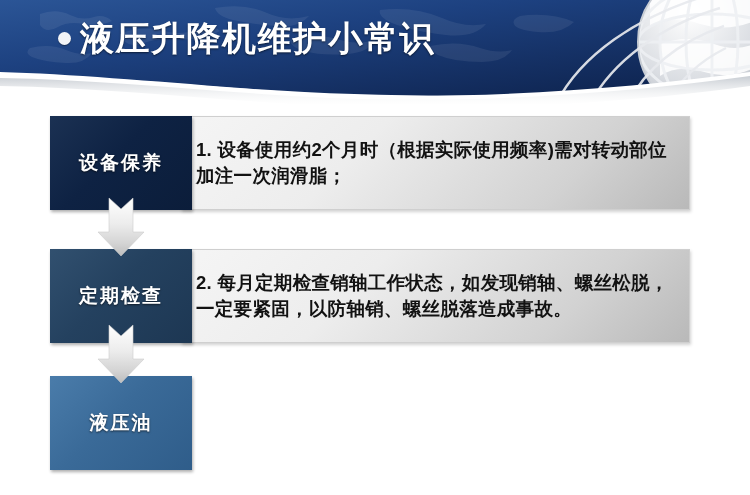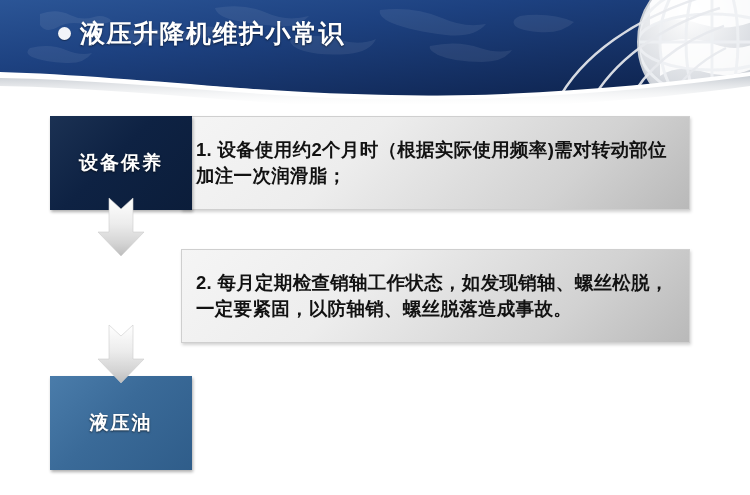--- a/index.html
+++ b/index.html
@@ -42,21 +42,21 @@
   .bullet-dot {
     width: 13px;
     height: 13px;
     border-radius: 50%;
     background: #f2f4f8;
     box-shadow: 0 1px 1px rgba(0,0,0,.35);
     flex: none;
   }
   .header-title-text {
     color: #ffffff;
-    font-size: 25px;
+    font-size: 34px;
     font-weight: bold;
     letter-spacing: 1.5px;
     line-height: 1;
     text-shadow: 0 1px 2px rgba(0,0,0,.55);
     white-space: nowrap;
   }
 
   
   .content {
     position: absolute;
@@ -235,20 +235,23 @@
   <div class="row row-1">
     <div class="label-box label-box-1">
       <span class="label-text">设备保养</span>
     </div>
     <div class="text-panel panel-1">
       <p>1. 设备使用约2个月时（根据实际使用频率)需对转动部位加注一次润滑脂；</p>
     </div>
   </div>
 
   <div class="row row-2">
+    <div class="label-box label-box-2">
+      <span class="label-text">定期检查</span>
+    </div>
     <div class="text-panel panel-2">
       <p>2. 每月定期检查销轴工作状态，如发现销轴、螺丝松脱，一定要紧固，以防轴销、螺丝脱落造成事故。</p>
     </div>
   </div>
 
   <div class="row row-3">
     <div class="label-box label-box-3">
       <span class="label-text">液压油</span>
     </div>
   </div>

